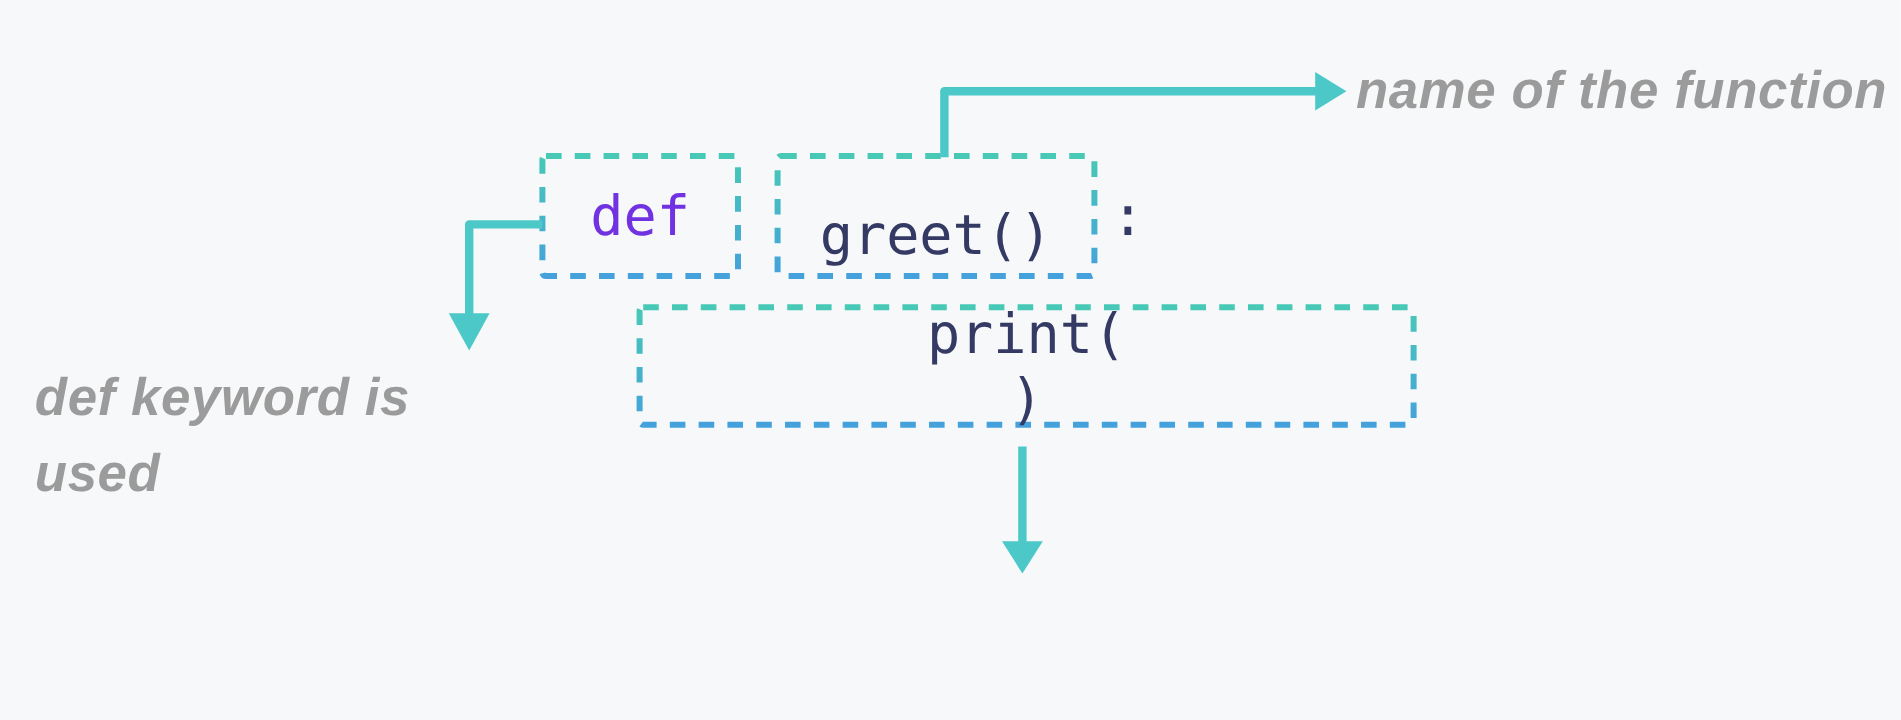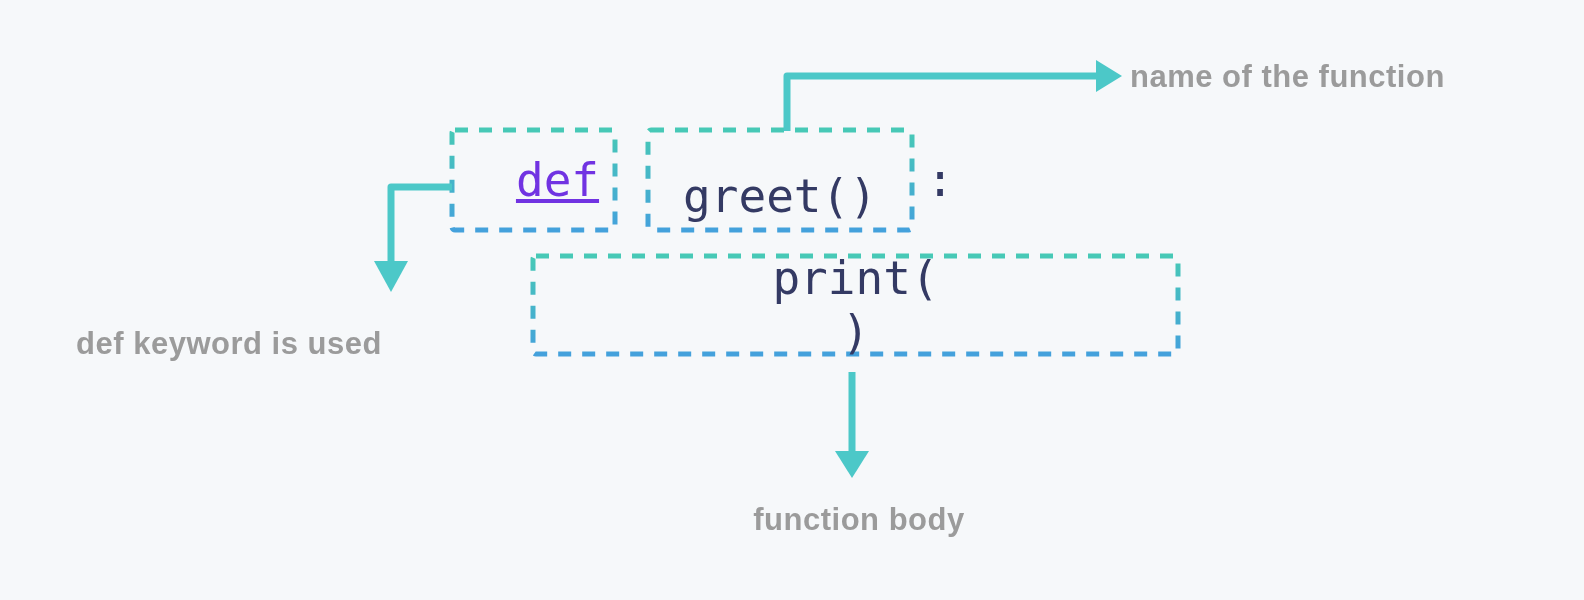--- a/index.html
+++ b/index.html
@@ -27,53 +27,52 @@
     display: flex;
     align-items: center;
     justify-content: center;
     font-family: "DejaVu Sans Mono", "Liberation Mono", monospace;
     font-size: 46px;
     font-weight: 500;
     color: var(--code_navy, #343a64);
     white-space: pre;
   }
   .code-def {
-    left: 476px; top: 130px; width: 163px; height: 100px;
+    left: 452px; top: 130px; width: 163px; height: 100px;
     color: var(--keyword_purple, #7133e2);
-    text-decoration: underline;
   }
   .code-name {
     left: 648px; top: 146px; width: 264px; height: 100px;
   }
   .code-colon {
     left: 914px; top: 130px; width: 52px; height: 100px;
   }
   .code-body {
     left: 533px; top: 256px; width: 645px; height: 98px; flex-direction: column;
   }
   .string { color: var(--string_red, #b24c4b); }
   .label {
     position: absolute;
     color: var(--label_gray, #9b9b9b);
-    font-size: 31px;
+    font-size: 44px;
     font-weight: bold;
     letter-spacing: 0.5px;
     line-height: 1.0;
+    font-style: italic;
   }
   .label-name {
     left: 1130px;
     top: 76px;
     transform: translateY(-50%);
     white-space: nowrap;
   }
   .label-def {
     left: 29px;
-    top: 312px;
+    top: 300px;
     width: 400px;
-    text-align: center;
     line-height: 63px;
   }
   .label-body {
     left: 709px;
     top: 519px;
     width: 300px;
     text-align: center;
     transform: translateY(-50%);
     white-space: nowrap;
   }
@@ -118,15 +117,14 @@
   <div class="code code-colon">:</div>
 
   <div class="code code-body"><span>print(</span><span>)</span></div>
 
   <div class="label label-name">name of the function</div>
 
   <div class="label label-def">
     <div>def keyword is used</div>
   </div>
 
-  <div class="label label-body">function body</div>
 
 </div>
 
 </body></html>

